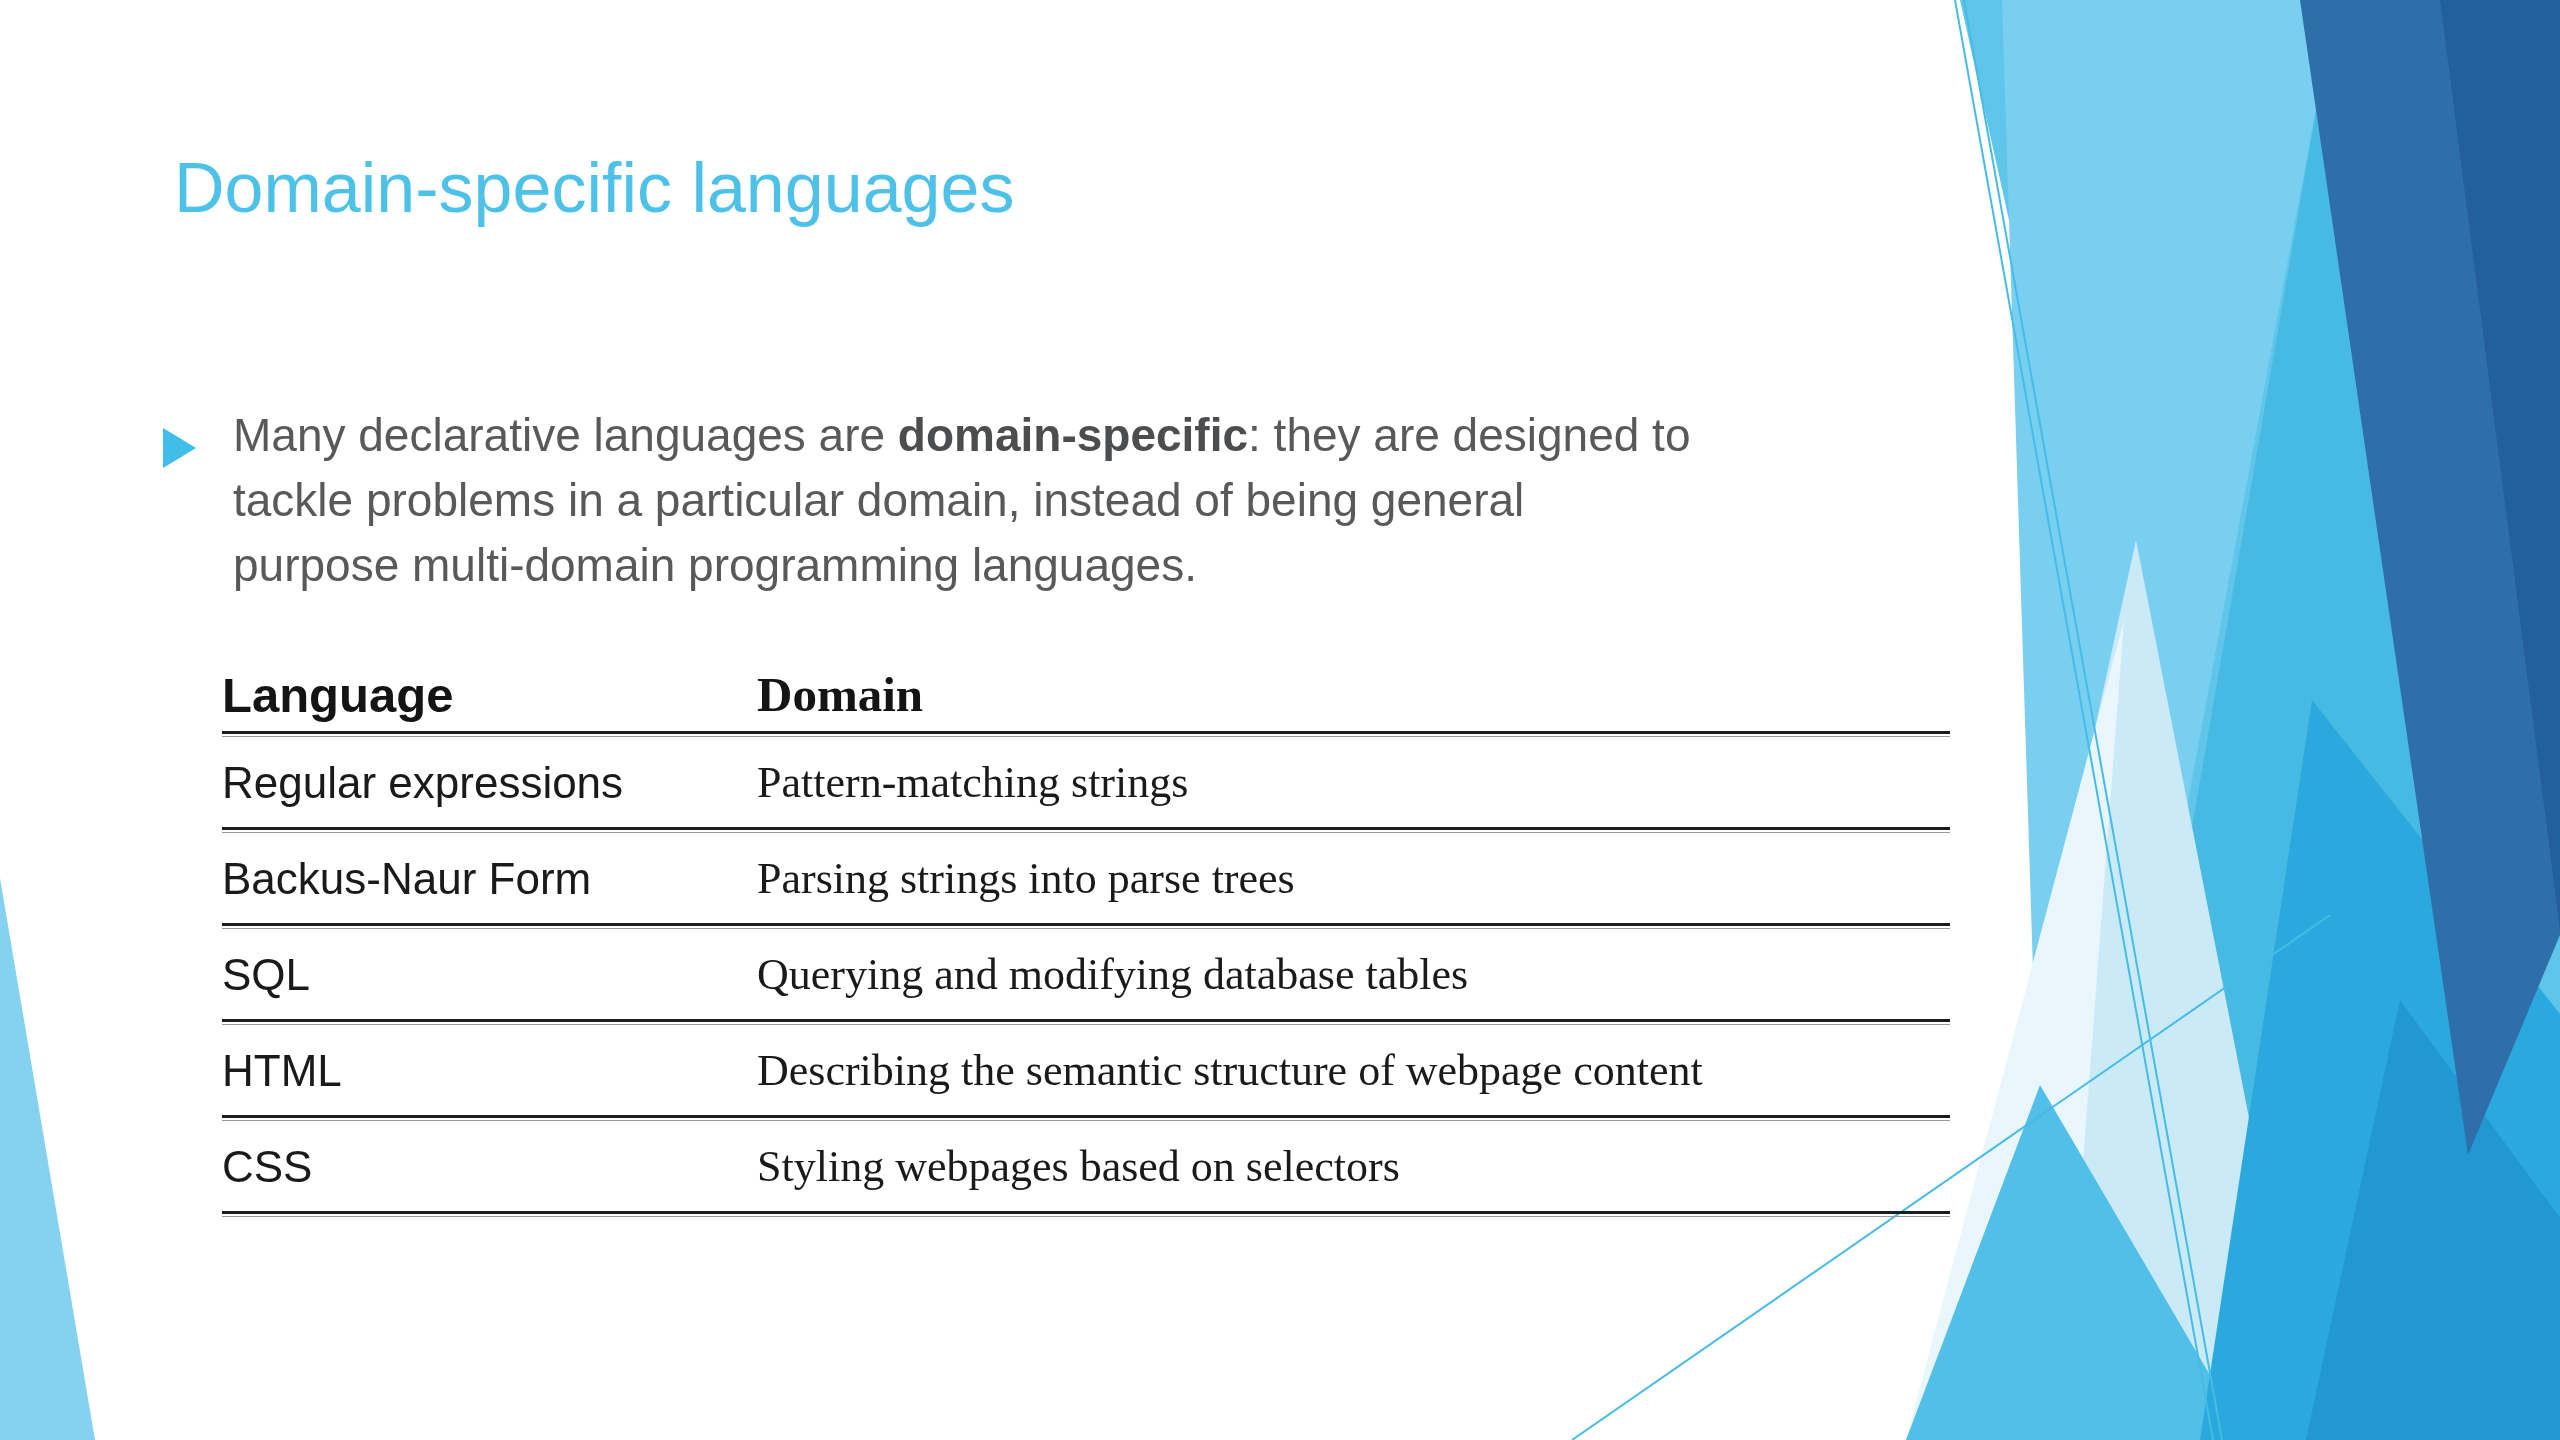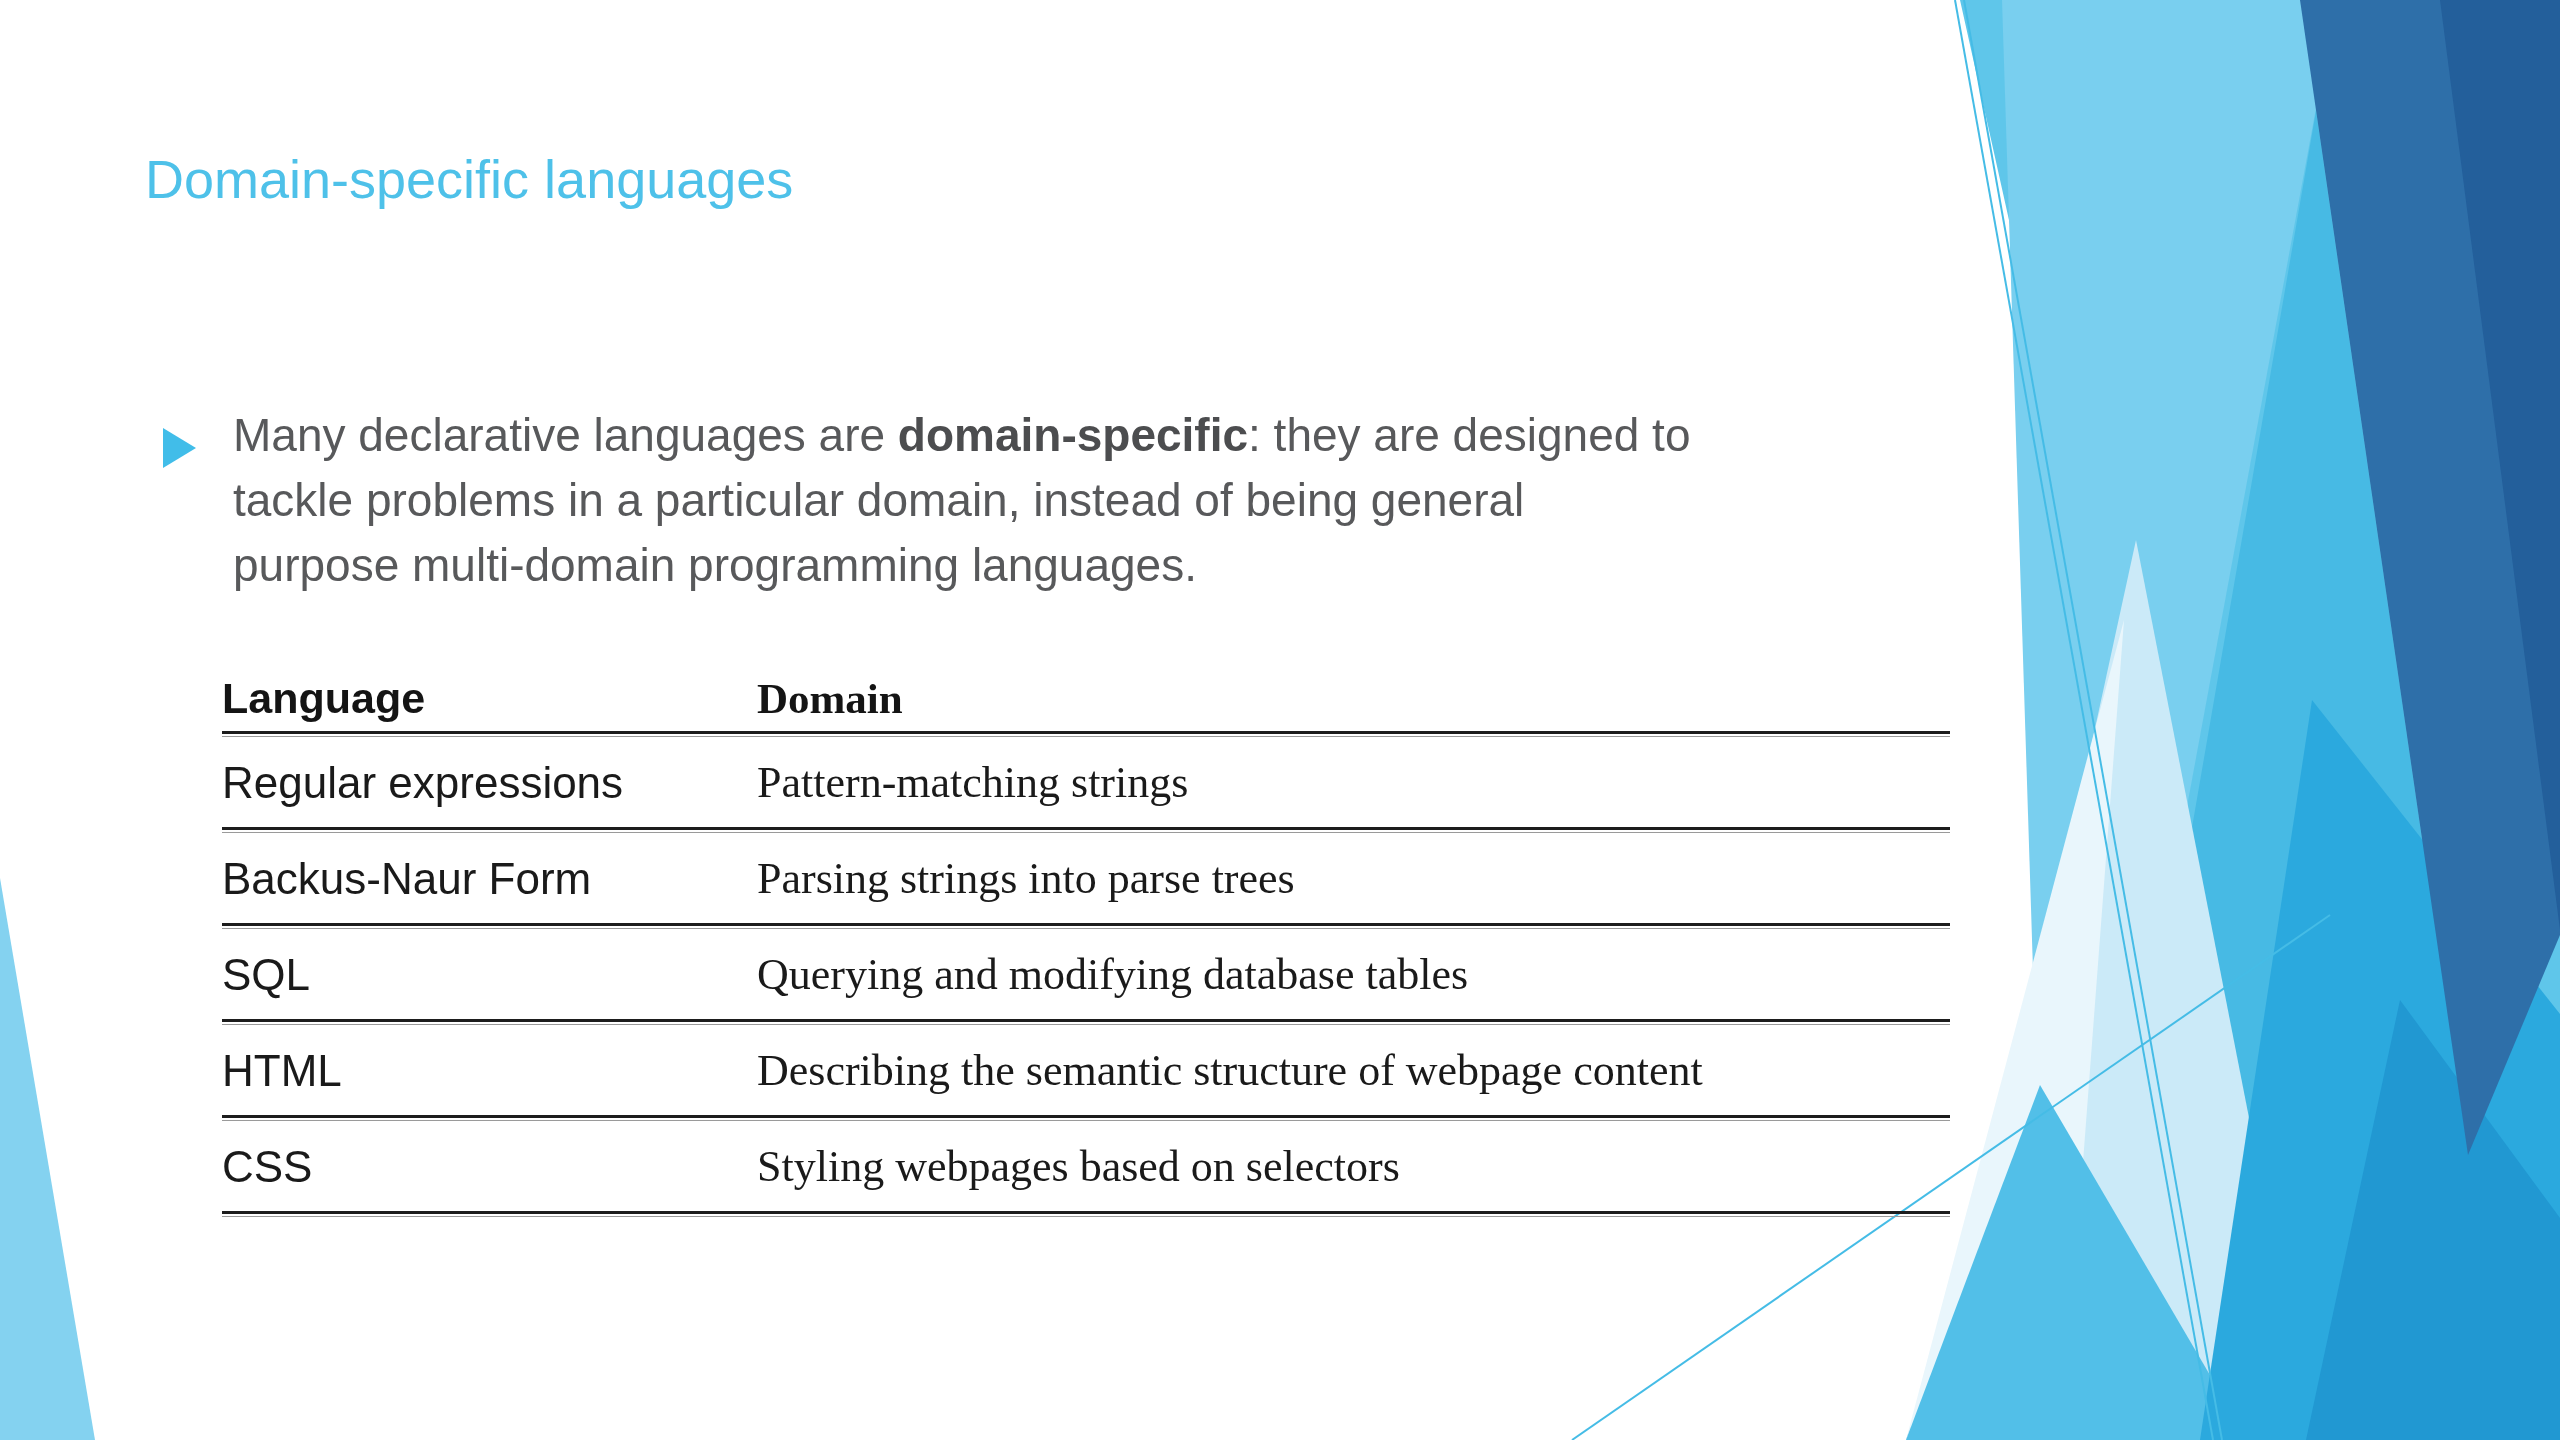--- a/index.html
+++ b/index.html
@@ -7,22 +7,22 @@
     position:relative;
     width:2560px;height:1440px;
     overflow:hidden;
     background:#ffffff;
     font-family:"Liberation Sans", sans-serif;
   }
   #bg-decor{position:absolute;left:0;top:0;width:2560px;height:1440px;z-index:0;}
   .content{position:absolute;z-index:1;}
 
   .title{
-    left:145px;top:148px;
-    font-size:54px;
+    left:174px;top:148px;
+    font-size:70px;
     color:#4EC1E9;
     letter-spacing:0px;
     white-space:nowrap;
   }
 
   .bullet-block{left:233px;top:403px;width:1700px;}
   .bullet-line{
     font-size:46px;
     line-height:65px;
     color:#58595B;
@@ -33,21 +33,21 @@
     left:163px;top:428px;
     width:0;height:0;
     border-top:20px solid transparent;
     border-bottom:20px solid transparent;
     border-left:33px solid #41BDE9;
   }
 
   .dsl-table{left:222px;top:645px;width:1728px;}
   .trow{display:flex;align-items:center;height:89px;}
   .thead{height:86px;align-items:flex-end;padding-bottom:8px;box-sizing:border-box;}
-  .thead .cell{font-weight:700;font-size:43px;color:#141414;}
+  .thead .cell{font-weight:700;font-size:49px;color:#141414;}
   .cell{font-size:44px;color:#1A1A1A;white-space:nowrap;}
   .c1{width:535px;flex:none;}
   .c2{flex:1;font-family:Liberation Serif, serif;}
   .sep{
     height:7px;
     background:linear-gradient(to bottom,
       #1d1d1d 0px,#1d1d1d 3px,
       rgba(0,0,0,0) 3px,rgba(0,0,0,0) 5px,
       #9a9a9a 5px,#9a9a9a 6px,
       rgba(0,0,0,0) 6px);

